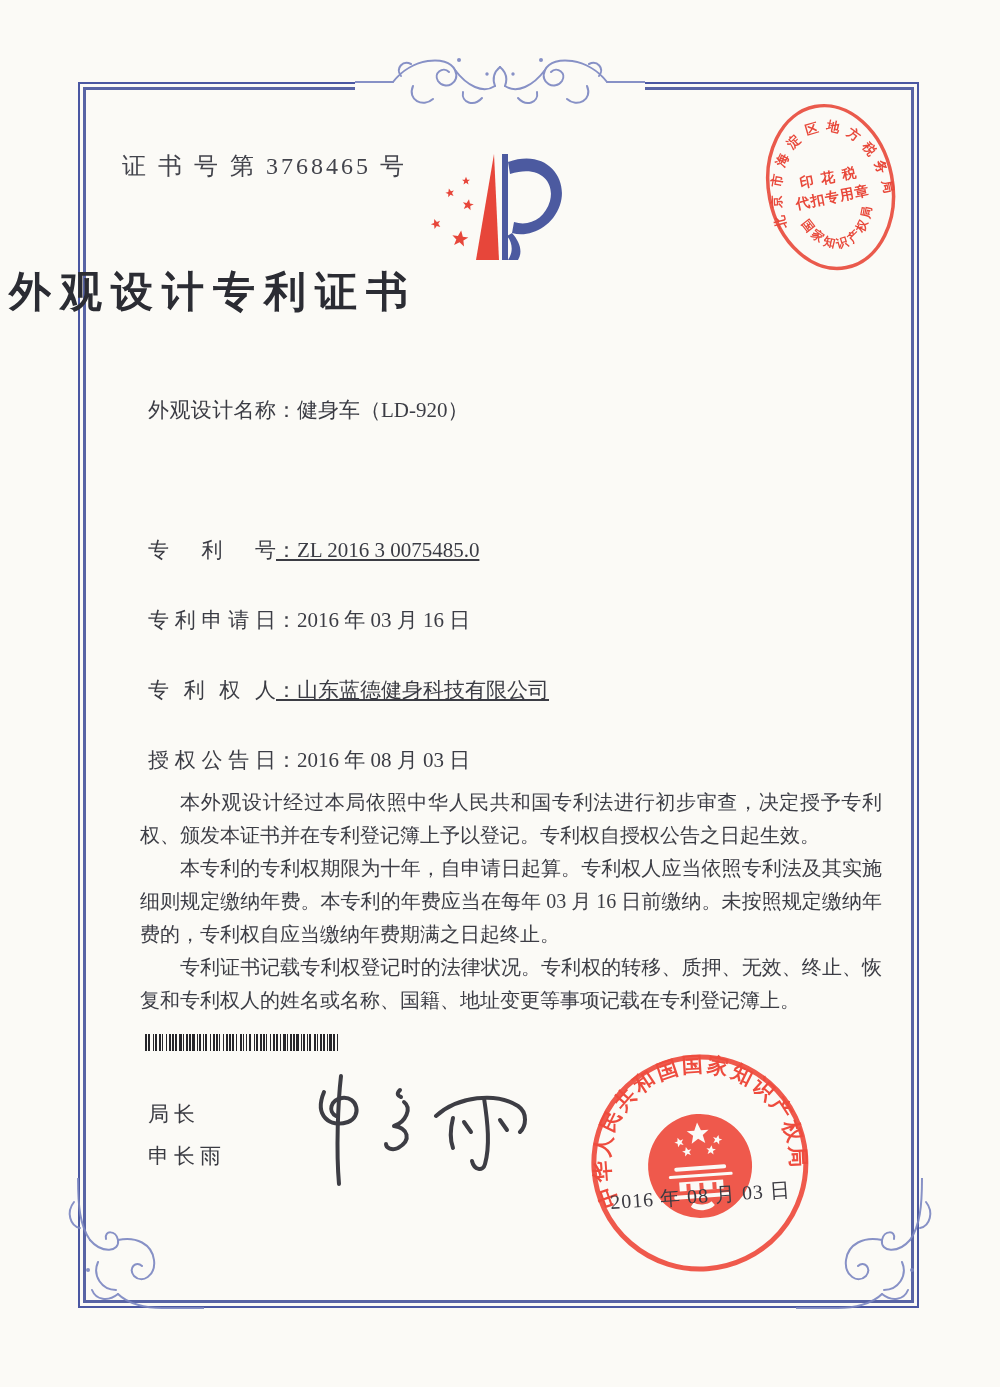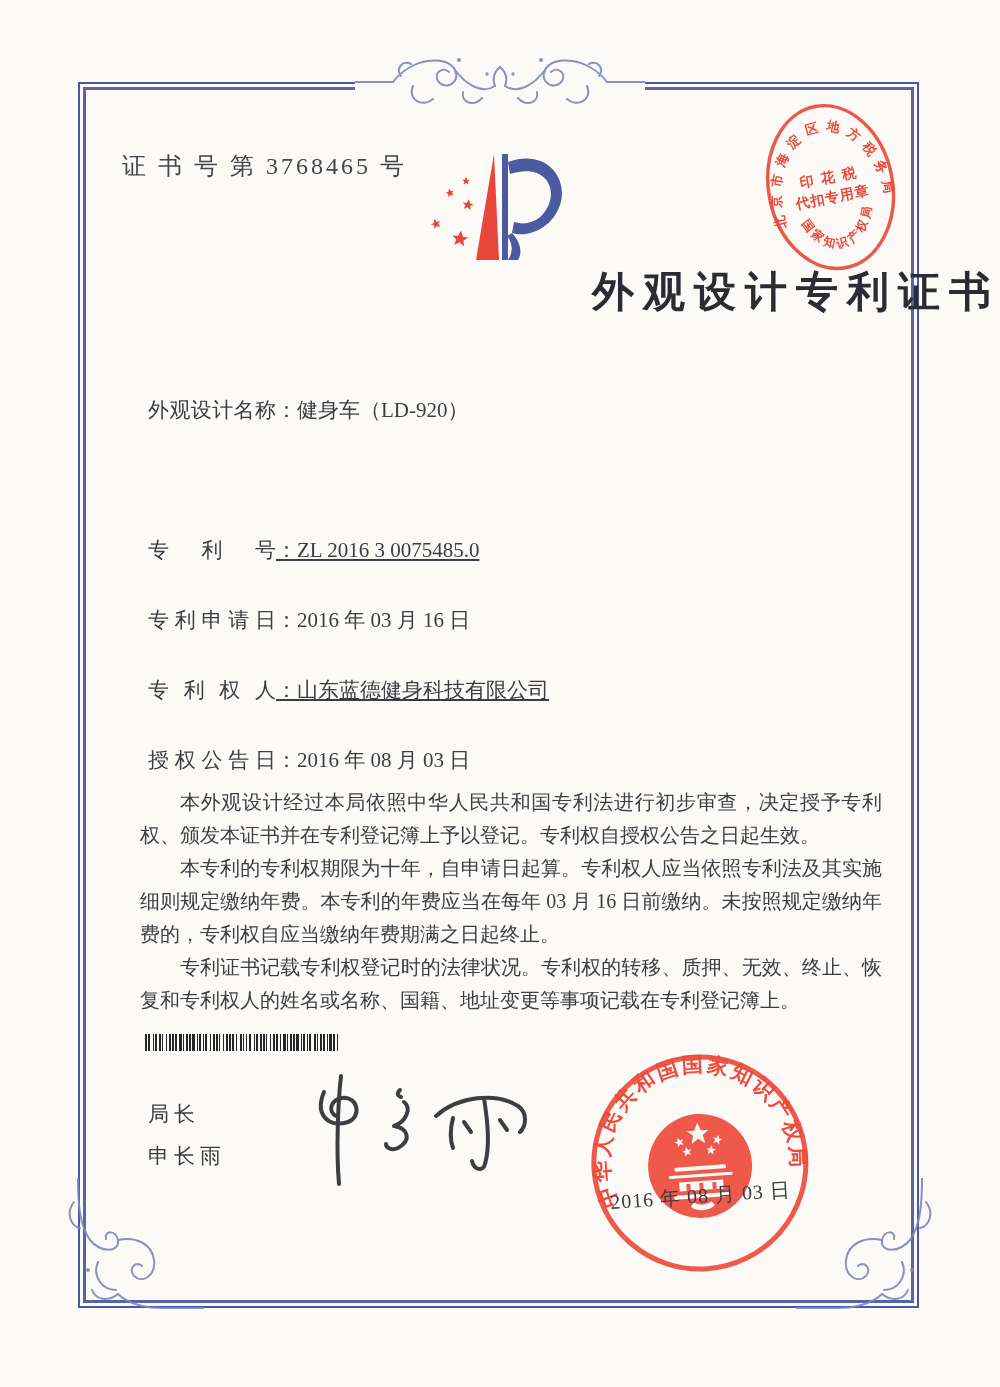--- a/index.html
+++ b/index.html
@@ -18,21 +18,21 @@
     border:3px solid #46539c; box-sizing:border-box; opacity:.9;
   }
   .cert-no{
     position:absolute; left:122px; top:126px;
     font-size:24px; letter-spacing:3px; color:#43444c;margin-top:24px;
   }
   .ornament{position:absolute; pointer-events:none;}
   .ornament.top{ left:355px; top:48px; width:290px; height:70px; background:#fbfaf6;}
   .title{
     position:absolute; left:0; top:264px; width:1000px;
-    text-align:right; font-size:42px; font-weight:bold;
+    text-align:left; font-size:42px; font-weight:bold;
     letter-spacing:9px; text-indent:9px; color:#2b2c33;
   }
   .logo{position:absolute; left:428px; top:148px;}
   .field-row{
     position:absolute; left:148px; width:720px;
     font-size:21px; color:#3b3c44; white-space:nowrap;
   }
   .field-label{
     display:inline-block; width:128px;
     text-align:justify; text-align-last:justify; vertical-align:top;

